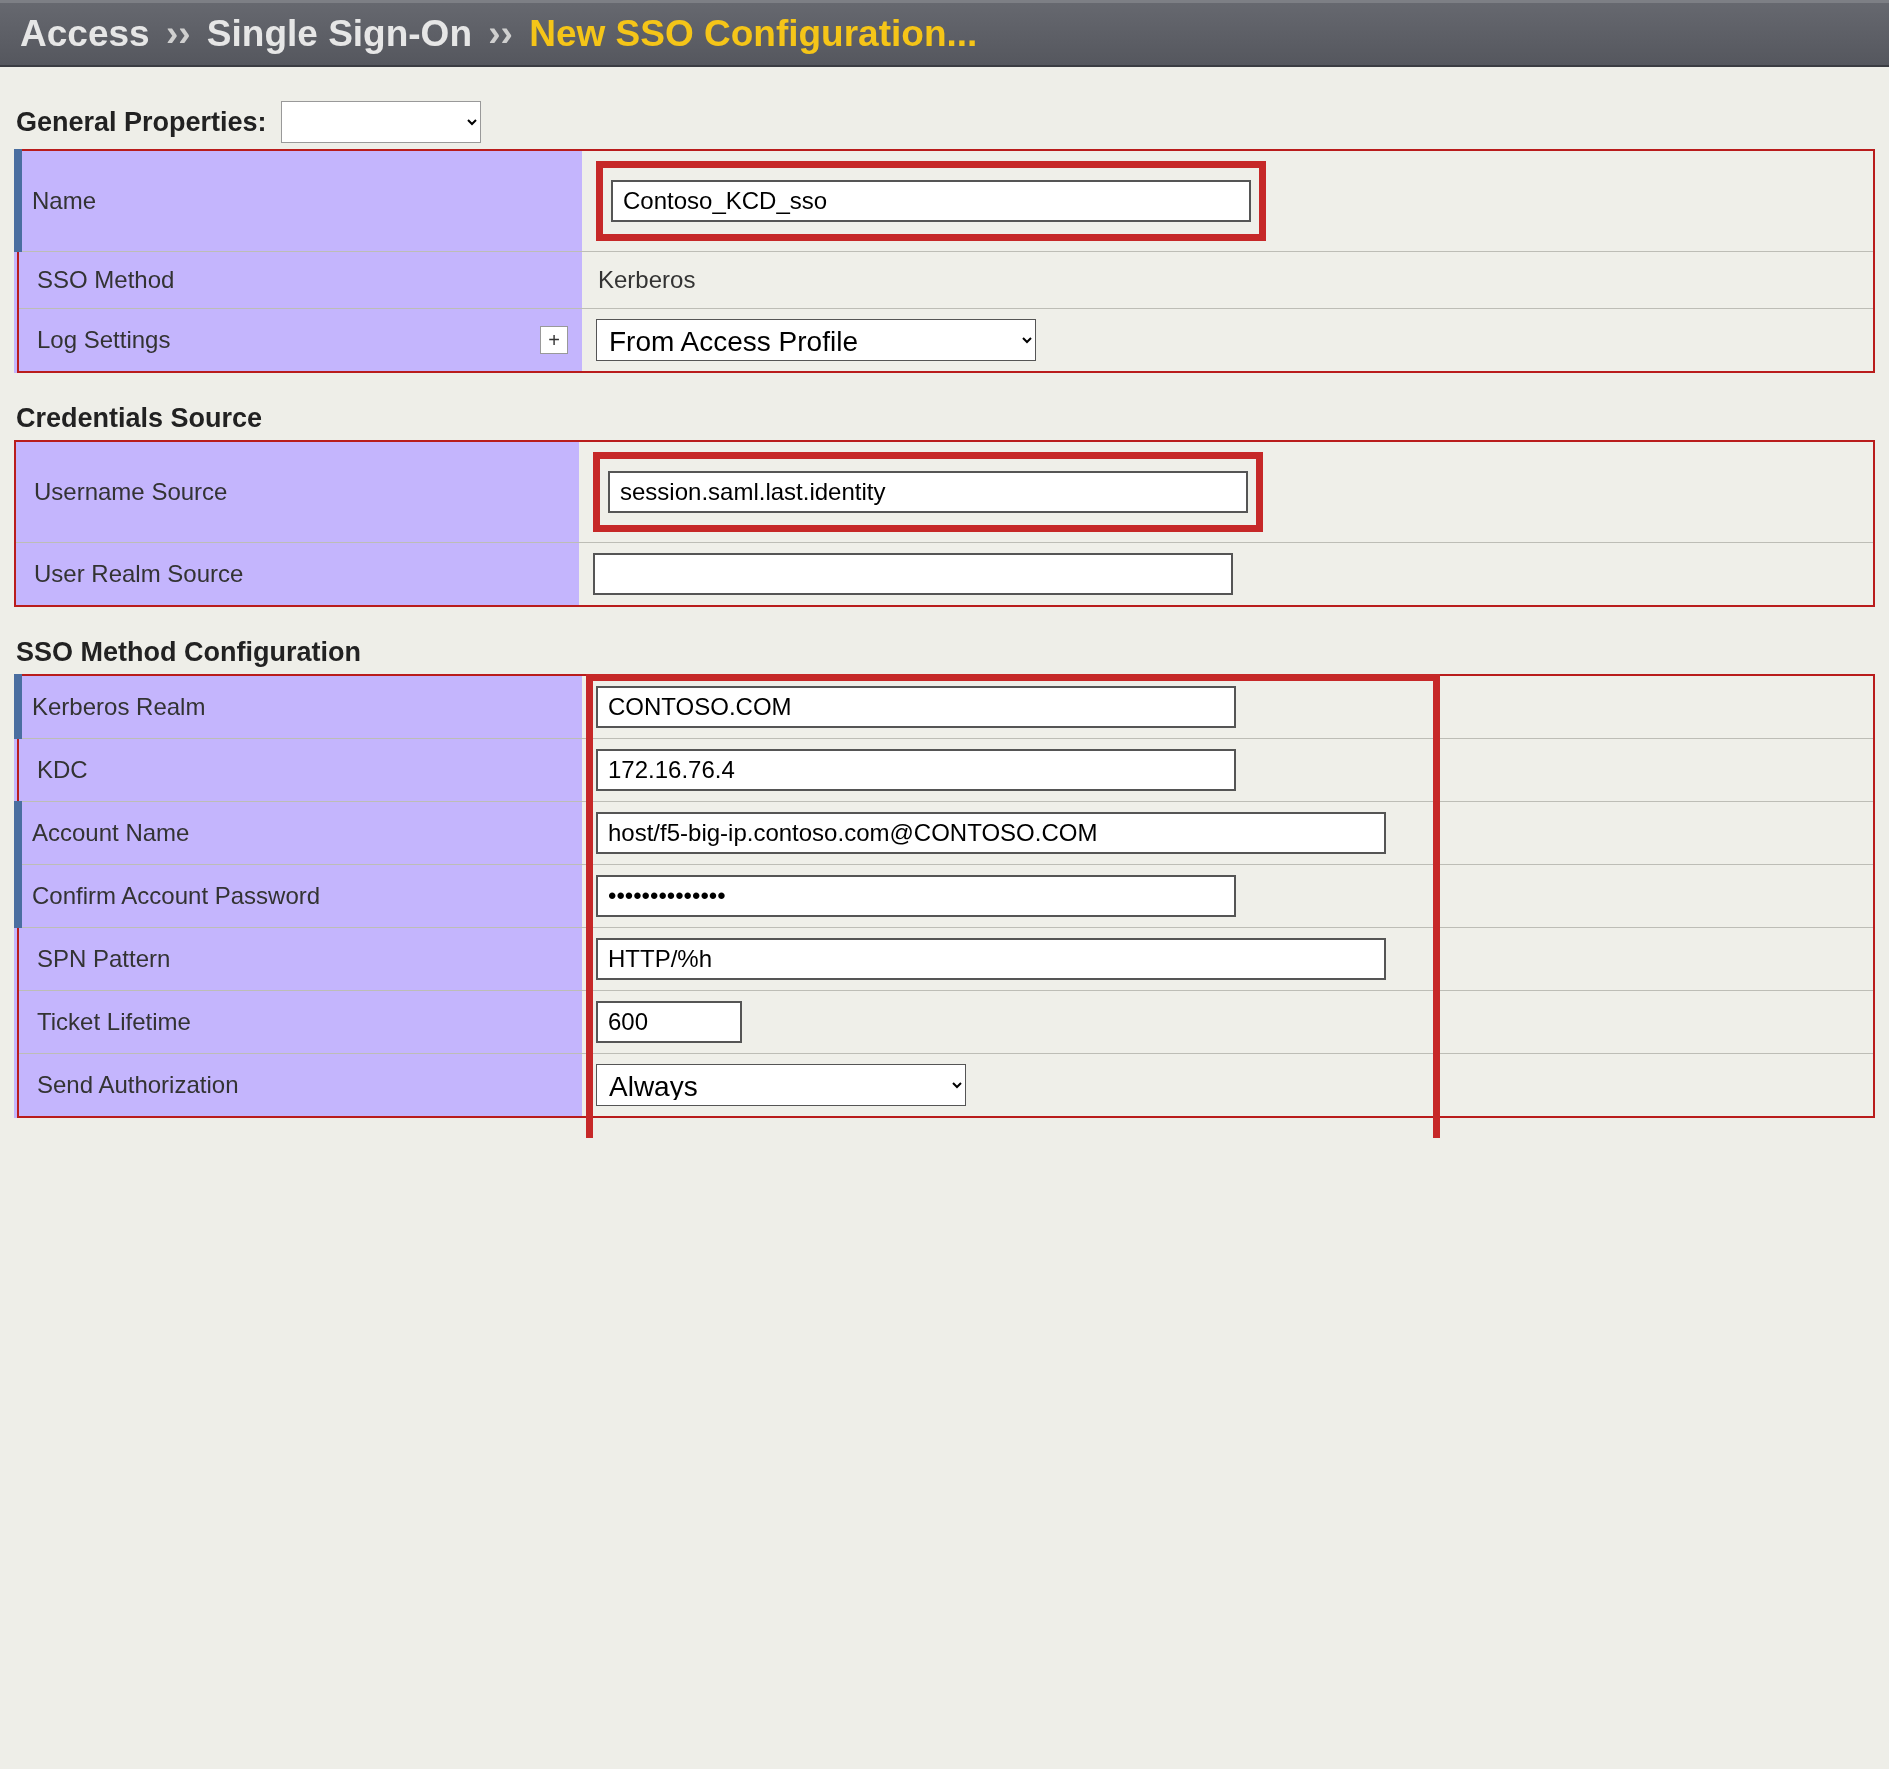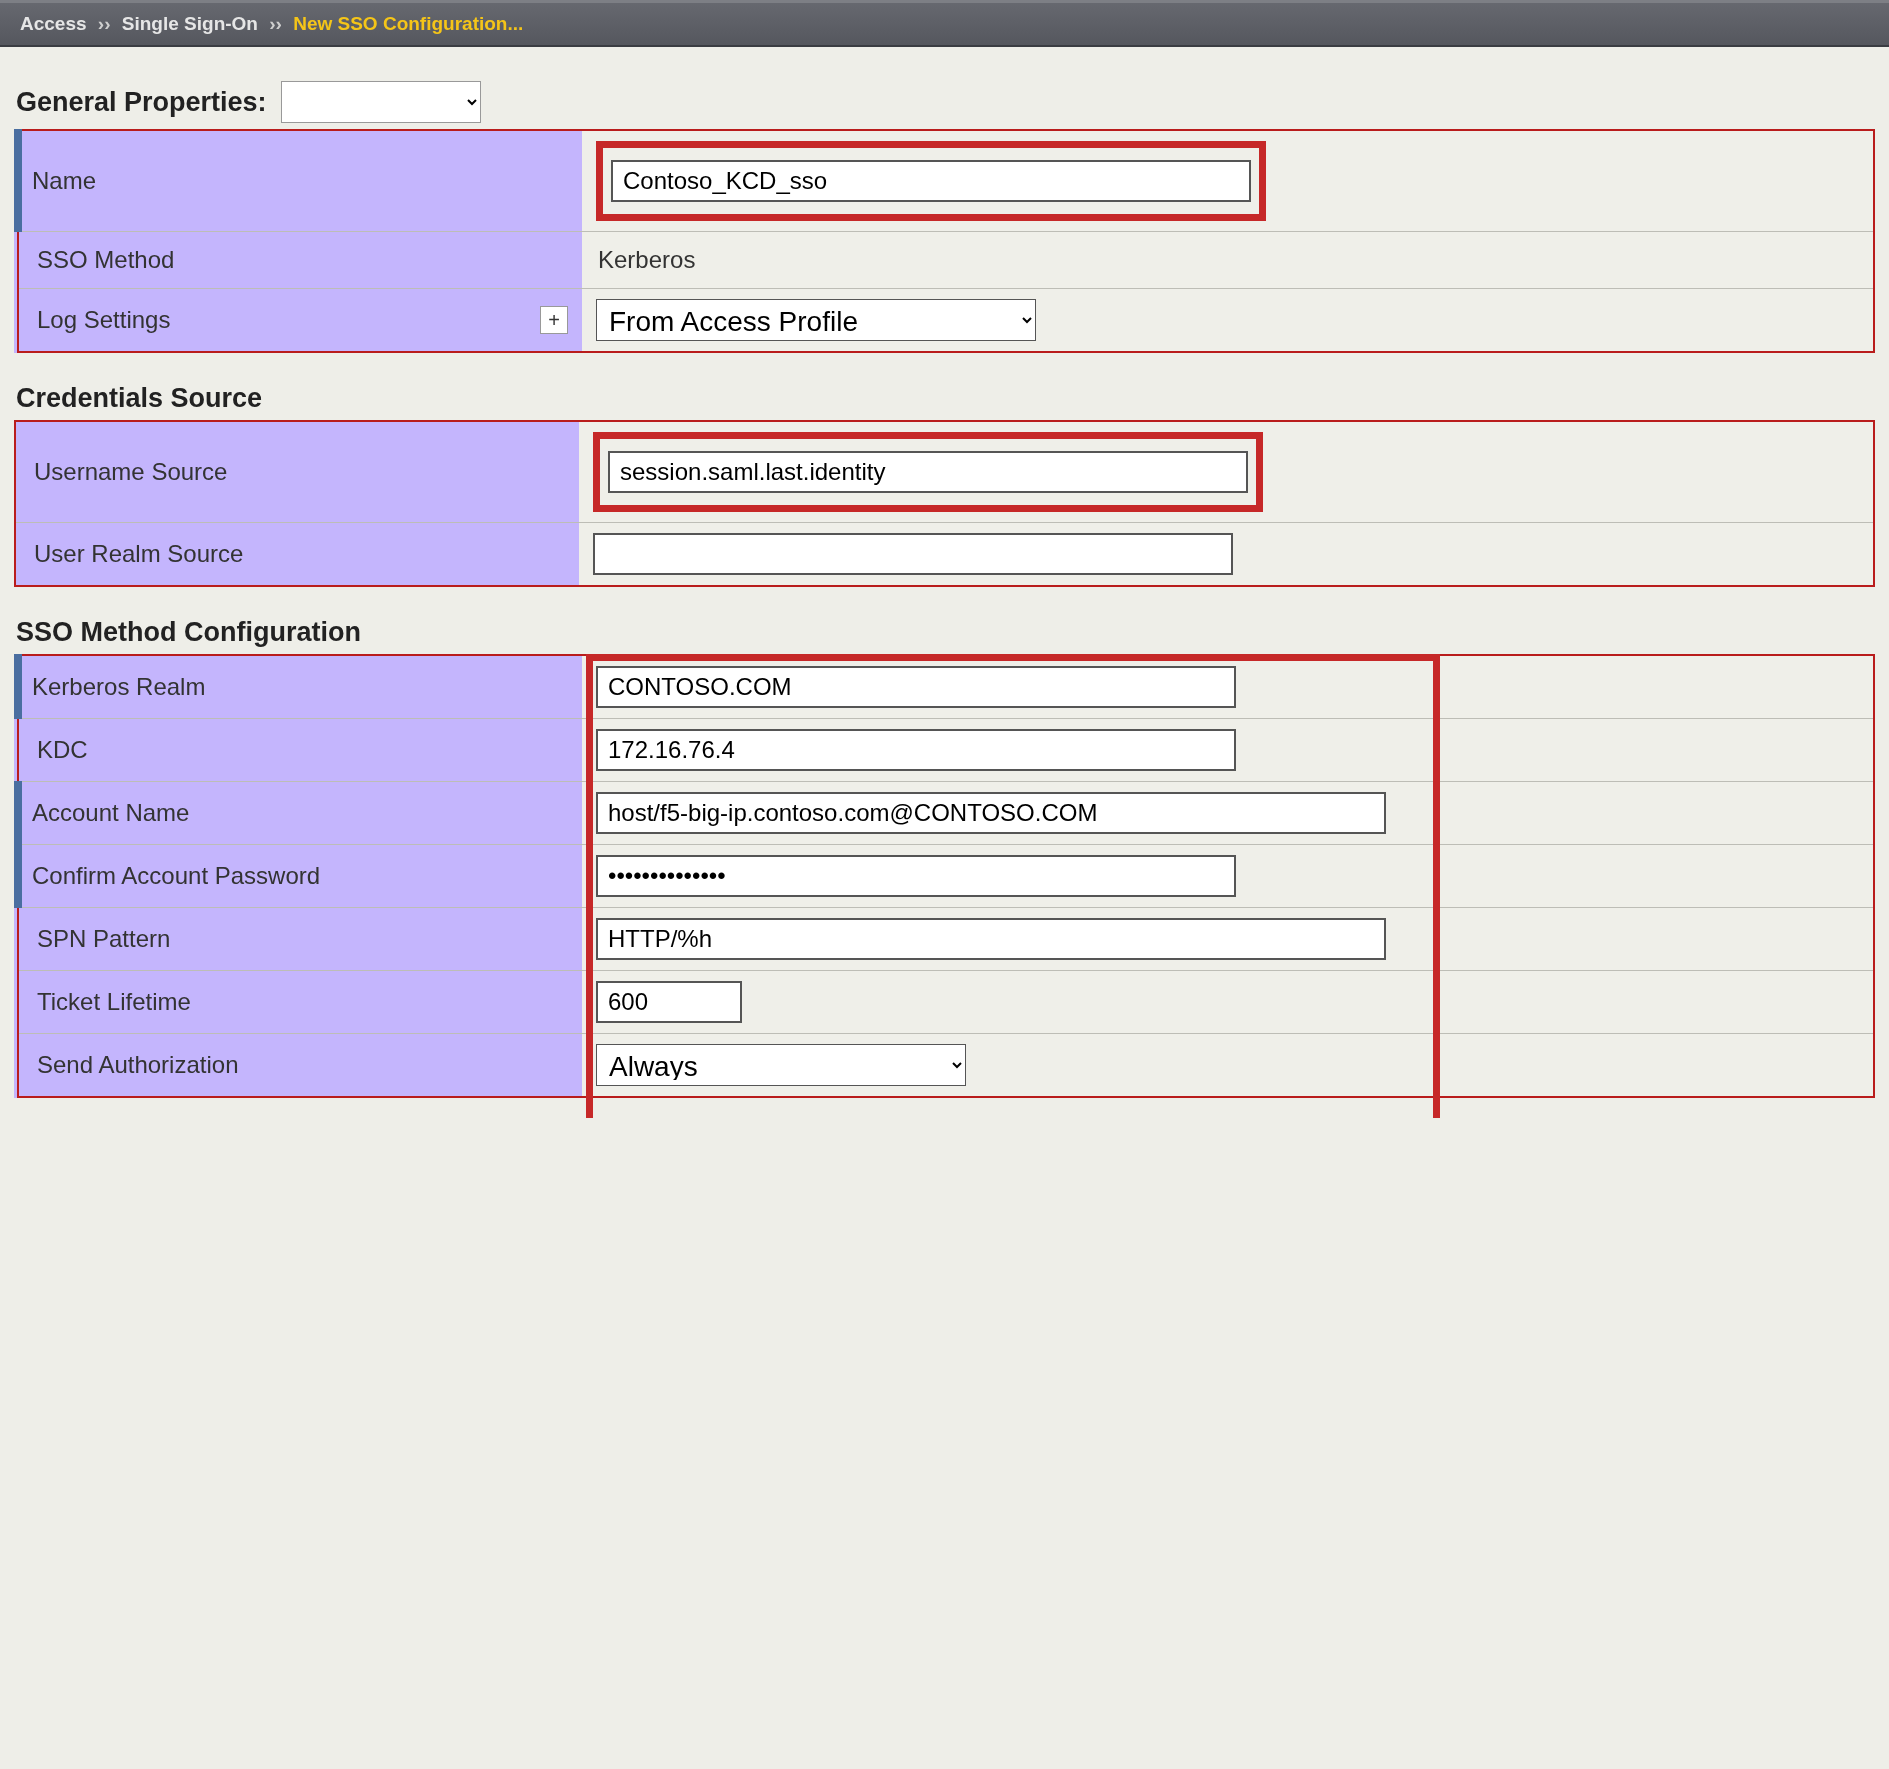--- a/index.html
+++ b/index.html
@@ -9,21 +9,21 @@
     font-size: 24px;
     background: #eeeee8;
     color: #333;
   }
   .breadcrumb {
     background: linear-gradient(#66686f, #55575e);
     border-top: 3px solid #7d7f85;
     border-bottom: 2px solid #3a3c42;
     padding: 10px 20px;
     font-weight: bold;
-    font-size: 19px;
+    font-size: 37px;
   }
   .breadcrumb .crumb { color: #e6e6e6; }
   .breadcrumb .sep { color: #cfcfcf; padding: 0 6px; }
   .breadcrumb .crumb-active { color: #f5c518; }
   .content { padding: 30px 14px 20px 14px; }
   .section-header {
     font-weight: bold;
     font-size: 27px;
     color: #222;
     display: flex;

